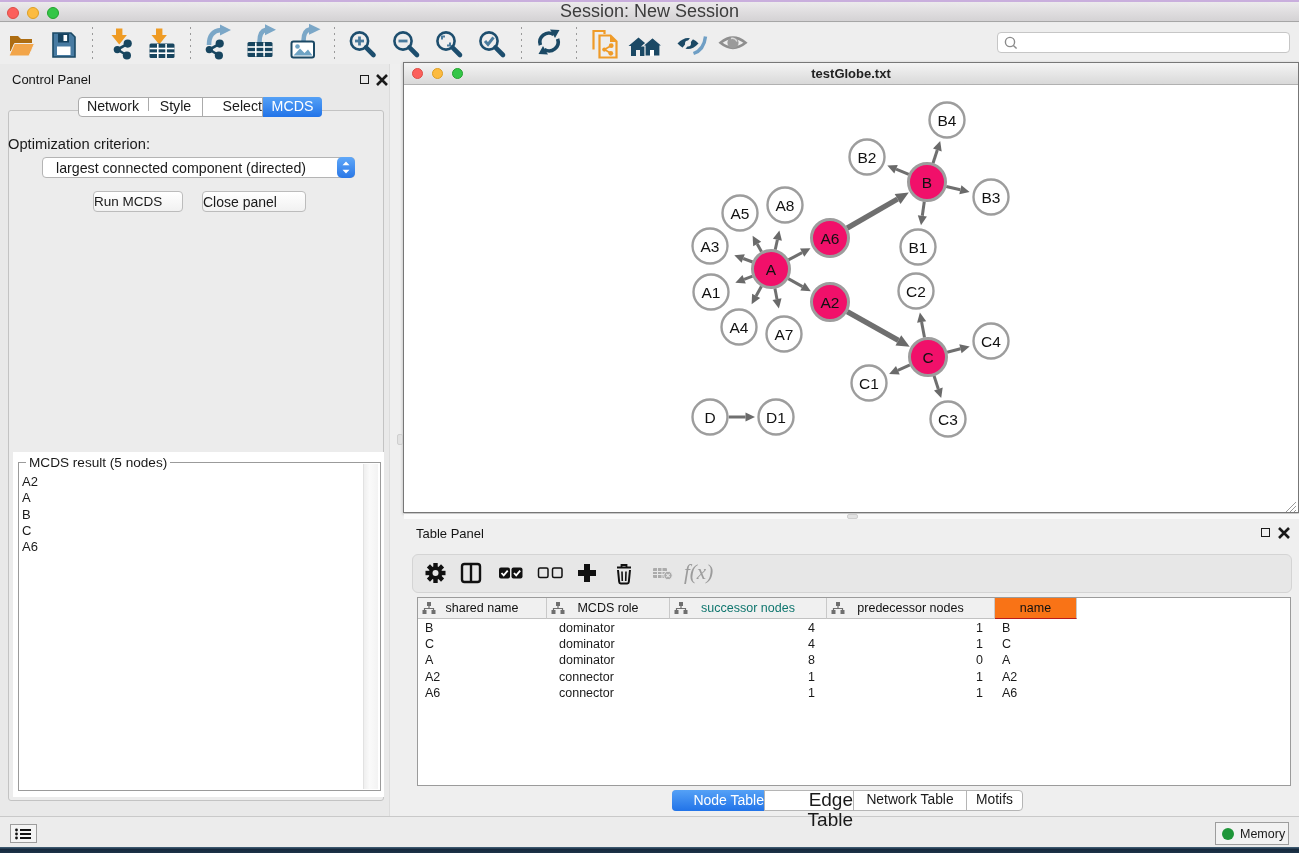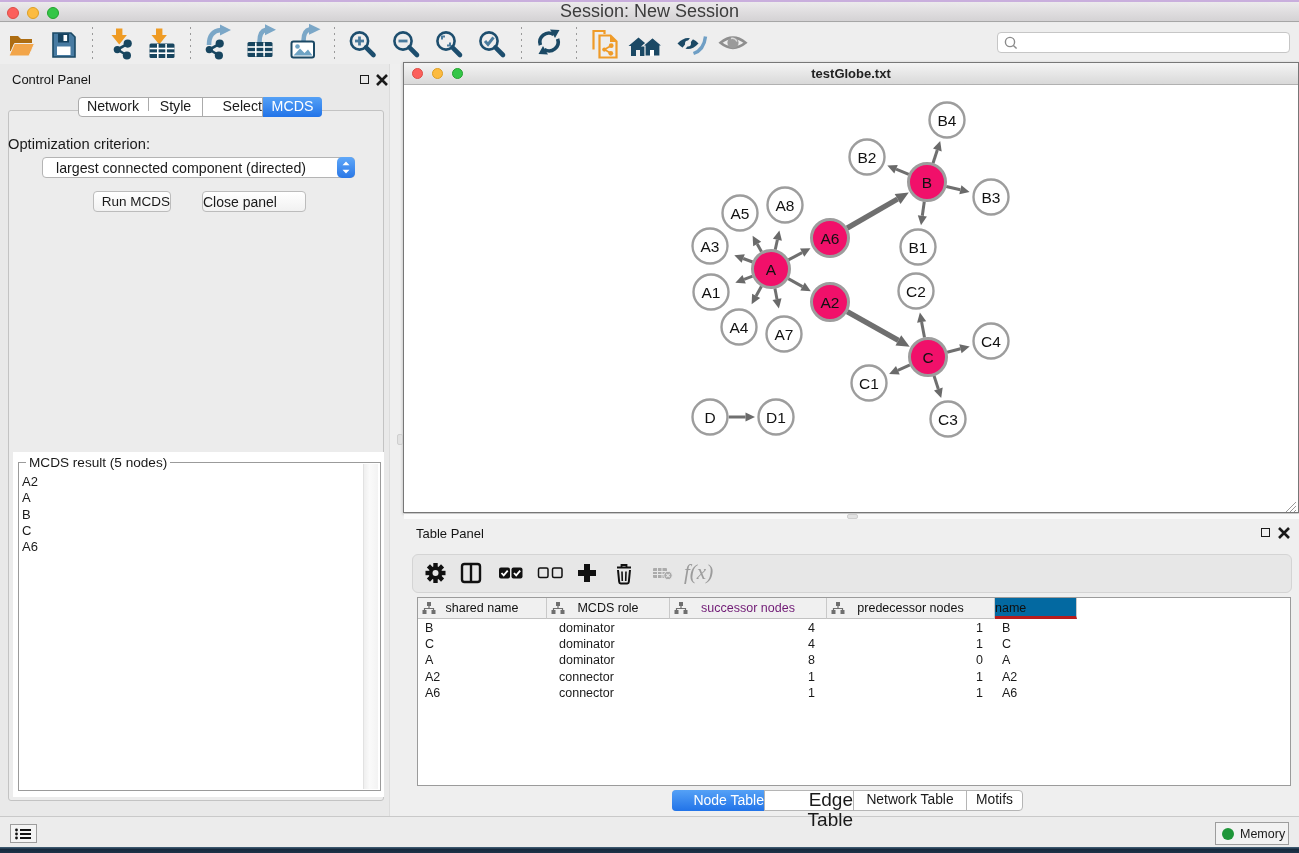--- a/index.html
+++ b/index.html
@@ -135,21 +135,21 @@
 <div class="abs" style="left:78px;top:97px;width:71px;height:14px;border-right:1px solid #ababab;text-align:center;line-height:19px;font-size:14.2px">Network</div>
 <div class="abs" style="left:149px;top:97px;width:54px;height:20px;border-right:1px solid #ababab;text-align:center;line-height:19px;font-size:14.2px">Style</div>
 <div class="abs" style="left:203px;top:97px;width:60px;height:20px;border-right:1px solid #ababab;text-align:right;line-height:19px;font-size:14.2px">Select</div>
 <div class="abs" style="left:263px;top:97px;width:59px;height:20px;background:linear-gradient(#55a1f6,#2173e8);border-radius:0 4px 4px 0;text-align:center;line-height:19px;color:#fff;font-size:14.2px">MCDS</div>
 <div class="abs" style="left:8px;top:136px;width:316px;font-size:14.7px">Optimization criterion:</div>
 <div class="abs" style="left:42px;top:157px;width:313px;height:21px;background:#fff;border:1px solid #b4b4b4;border-radius:4px;line-height:20px;padding-left:13px;font-size:14.2px">largest connected component (directed)</div>
 <div class="abs" style="left:337px;top:157px;width:18px;height:21px;background:linear-gradient(#5fa8f9,#2a77e6);border-radius:5px"></div>
 <svg class="abs" style="left:337px;top:157px" width="18" height="21" viewBox="0 0 18 21">
     <path d="M5.5 8.2 L9 4.4 L12.5 8.2 z M5.5 12.8 L9 16.6 L12.5 12.8 z" fill="#fff"></path>
   </svg>
-<div class="abs" style="left:93px;top:191px;width:78px;height:21px;background:linear-gradient(#fff,#f1f1f1);border:1px solid #bcbcbc;border-radius:4px;text-align:right;line-height:20px;font-size:13.5px">Run MCDS</div>
+<div class="abs" style="left:93px;top:191px;width:90px;height:21px;background:linear-gradient(#fff,#f1f1f1);border:1px solid #bcbcbc;border-radius:4px;text-align:left;line-height:20px;font-size:13.5px">Run MCDS</div>
 <div class="abs" style="left:202px;top:191px;width:104px;height:21px;background:linear-gradient(#fff,#f1f1f1);border:1px solid #bcbcbc;border-radius:4px;text-align:left;line-height:20px;font-size:14px">Close panel</div>
 <div class="abs" style="left:13px;top:452px;width:371px;height:345px;background:#fff"></div>
 <div class="abs" style="left:18px;top:462px;width:363px;height:329px;border:1px solid #9b9b9b"></div>
 <div class="abs" style="left:26px;top:455px;background:#fff;padding:0 3px;font-size:13.6px">MCDS result (5 nodes)</div>
 <div class="abs" style="left:363px;top:464px;width:15px;height:325px;background:linear-gradient(90deg,#efefef,#fafafa 40%,#f3f3f3);border-left:1px solid #e2e2e2"></div>
 <div class="abs" style="left:22px;top:474px;font-size:13px;line-height:16.3px">A2<br>A<br>B<br>C<br>A6</div>
 <div class="abs" style="left:0;top:816px;width:1299px;height:31px;background:#ececec;border-top:1px solid #c9c9c9"></div>
 <div class="abs" style="left:10px;top:824px;width:27px;height:19px;background:#f4f4f4;border:1px solid #9d9d9d"></div>
 <svg class="abs" style="left:15px;top:828px" width="17" height="12" viewBox="0 0 17 12">
     <g stroke="#111" stroke-width="2">
@@ -332,39 +332,39 @@
   </svg>
 <div class="abs" style="left:547px;top:598px;width:123px;height:21px;background:#f0f0f0;border-right:1px solid #c9c9c9;border-bottom:1px solid #c2c2c2;text-align:center;line-height:21px;font-size:12.5px;color:#111">MCDS role</div>
 <svg class="abs" style="left:551px;top:602px" width="14" height="13" viewBox="0 0 14 13">
     <g fill="#6e6e6e">
       <rect x="5" y="0" width="4" height="4"></rect>
       <rect x="0.5" y="8" width="4" height="4"></rect>
       <rect x="9.5" y="8" width="4" height="4"></rect>
     </g>
     <path d="M7 4 v2.5 M2.5 8 v-1.5 h9 v1.5" stroke="#6e6e6e" stroke-width="1.2" fill="none"></path>
   </svg>
-<div class="abs" style="left:670px;top:598px;width:157px;height:21px;background:#f0f0f0;border-right:1px solid #c9c9c9;border-bottom:1px solid #c2c2c2;text-align:center;line-height:21px;font-size:12.5px;color:#701a75">successor nodes</div>
+<div class="abs" style="left:670px;top:598px;width:157px;height:21px;background:#f0f0f0;border-right:1px solid #c9c9c9;border-bottom:1px solid #c2c2c2;text-align:center;line-height:21px;font-size:12.5px;color:#0f766e">successor nodes</div>
 <svg class="abs" style="left:674px;top:602px" width="14" height="13" viewBox="0 0 14 13">
     <g fill="#6e6e6e">
       <rect x="5" y="0" width="4" height="4"></rect>
       <rect x="0.5" y="8" width="4" height="4"></rect>
       <rect x="9.5" y="8" width="4" height="4"></rect>
     </g>
     <path d="M7 4 v2.5 M2.5 8 v-1.5 h9 v1.5" stroke="#6e6e6e" stroke-width="1.2" fill="none"></path>
   </svg>
 <div class="abs" style="left:827px;top:598px;width:168px;height:21px;background:#f0f0f0;border-right:1px solid #c9c9c9;border-bottom:1px solid #c2c2c2;text-align:center;line-height:21px;font-size:12.5px;color:#111">predecessor nodes</div>
 <svg class="abs" style="left:831px;top:602px" width="14" height="13" viewBox="0 0 14 13">
     <g fill="#6e6e6e">
       <rect x="5" y="0" width="4" height="4"></rect>
       <rect x="0.5" y="8" width="4" height="4"></rect>
       <rect x="9.5" y="8" width="4" height="4"></rect>
     </g>
     <path d="M7 4 v2.5 M2.5 8 v-1.5 h9 v1.5" stroke="#6e6e6e" stroke-width="1.2" fill="none"></path>
   </svg>
-<div class="abs" style="left:995px;top:598px;width:82px;height:21px;background:#0369a1;border-right:1px solid #c9c9c9;border-bottom:3px solid #b91c1c;text-align:left;line-height:21px;font-size:12.5px;color:#111">name</div>
+<div class="abs" style="left:995px;top:598px;width:82px;height:21px;background:#f97316;border-right:1px solid #c9c9c9;border-bottom:1px solid #b91c1c;text-align:center;line-height:21px;font-size:12.5px;color:#111">name</div>
 <div class="abs" style="left:425px;top:621px;font-size:12.5px">B</div>
 <div class="abs" style="left:559px;top:621px;font-size:12.5px">dominator</div>
 <div class="abs" style="left:670px;top:621px;width:145px;text-align:right;font-size:12.5px">4</div>
 <div class="abs" style="left:827px;top:621px;width:156px;text-align:right;font-size:12.5px">1</div>
 <div class="abs" style="left:1002px;top:621px;font-size:12.5px">B</div>
 <div class="abs" style="left:425px;top:637.2px;font-size:12.5px">C</div>
 <div class="abs" style="left:559px;top:637.2px;font-size:12.5px">dominator</div>
 <div class="abs" style="left:670px;top:637.2px;width:145px;text-align:right;font-size:12.5px">4</div>
 <div class="abs" style="left:827px;top:637.2px;width:156px;text-align:right;font-size:12.5px">1</div>
 <div class="abs" style="left:1002px;top:637.2px;font-size:12.5px">C</div>

